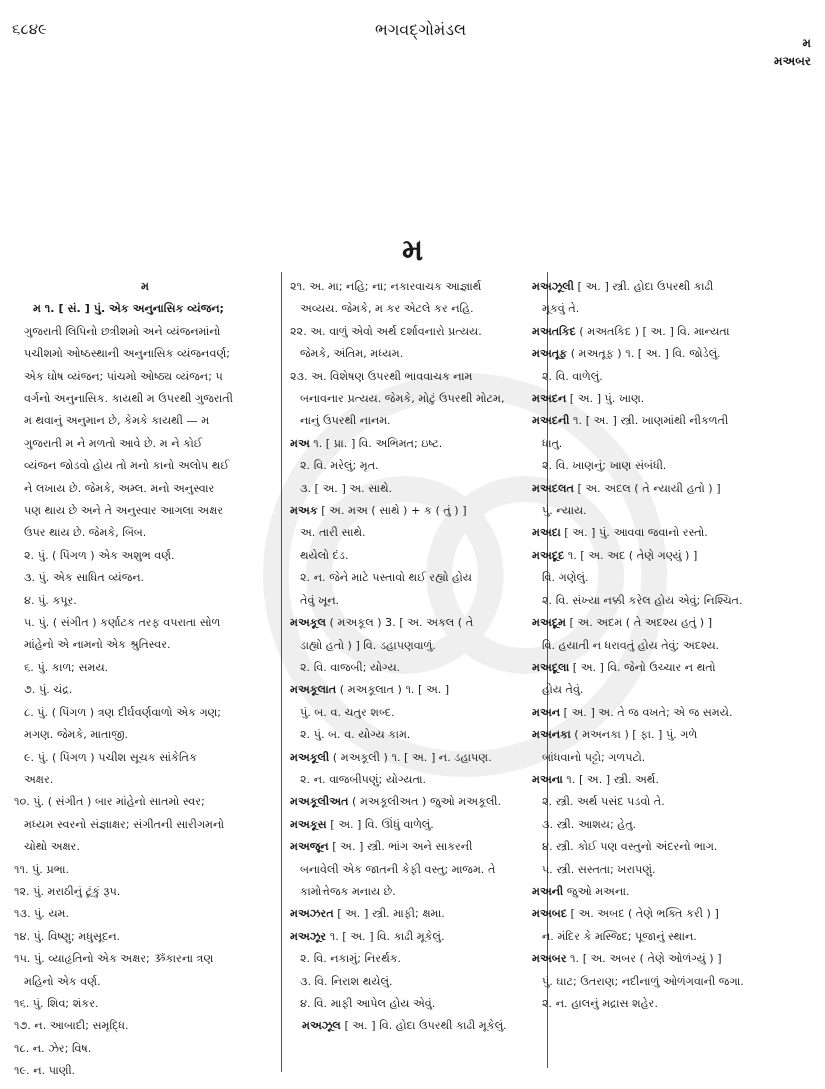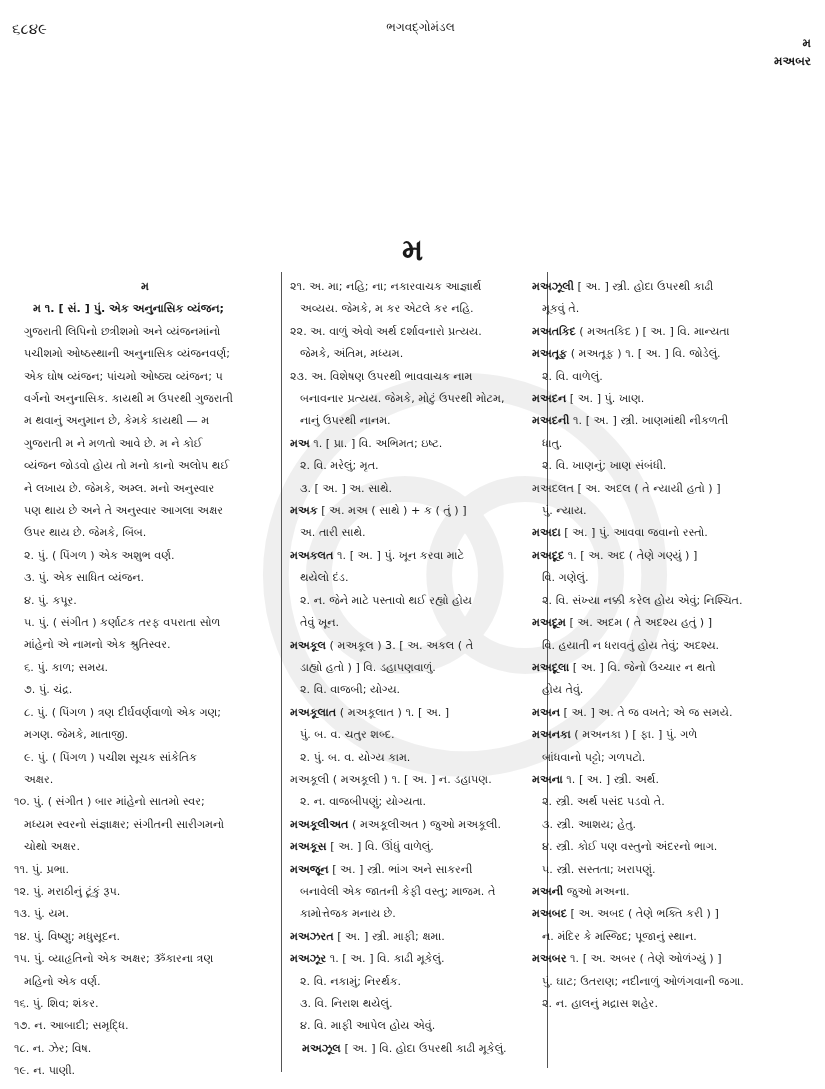--- a/index.html
+++ b/index.html
@@ -1,21 +1,21 @@
 <!DOCTYPE html>
 <html><head>
 <meta charset="utf-8">
 <style>
   html, body { margin: 0; padding: 0; background: #ffffff; }
   body {
     width: 825px; height: 1089px; position: relative; overflow: hidden;
     font-family: "DejaVu Sans", sans-serif; color: #1a1a1a;
   }
   .page-number { position: absolute; left: 12px; top: 20px; font-size: 15px; }
-  .running-title { position: absolute; left: 16px; right: 0; top: 20px; text-align: center; font-size: 12px; }
+  .running-title { position: absolute; left: 16px; right: 0; top: 20px; text-align: center; font-size: 16px; }
   .guide-letter { position: absolute; right: 14px; top: 36px; font-size: 12px; font-weight: bold; }
   .guide-word { position: absolute; right: 14px; top: 54px; font-size: 12px; font-weight: bold; }
 
   .section-heading { position: absolute; left: 0; right: 0; top: 232px; text-align: center; font-size: 30px; font-weight: bold; }
 
   .watermark {
     position: absolute; left: 250px; top: 360px; width: 430px; height: 430px;
     pointer-events: none; opacity: 0.06;
   }
 
@@ -101,31 +101,30 @@
           <div class="line">૨૨. અ. વાળું એવો અર્થ દર્શાવનારો પ્રત્યય.</div>
           <div class="line indent">જેમકે, અંતિમ, મધ્યમ.</div>
           <div class="line">૨૩. અ. વિશેષણ ઉપરથી ભાવવાચક નામ</div>
           <div class="line indent">બનાવનાર પ્રત્યય. જેમકે, મોટું ઉપરથી મોટમ,</div>
           <div class="line indent">નાનું ઉપરથી નાનમ.</div>
           <div class="line"><span style="font-weight: bold;">મઅ</span><span> ૧. [ પ્રા. ] વિ. અભિમત; ઇષ્ટ.</span></div>
           <div class="line indent">૨. વિ. મરેલું; મૃત.</div>
           <div class="line indent">૩. [ અ. ] અ. સાથે.</div>
           <div class="line"><span style="font-weight: bold;">મઅક</span><span> [ અ. મઅ ( સાથે ) + ક ( તું ) ]</span></div>
           <div class="line indent">અ. તારી સાથે.</div>
-          <div class="line"><span style="font-weight: bold;">મઅકલત</span><span> ૧. [ અ. ] પું. ખૂન કરવા માટે</span></div>
           <div class="line indent">થયેલો દંડ.</div>
           <div class="line indent">૨. ન. જેને માટે પસ્તાવો થઈ રહ્યો હોય</div>
           <div class="line indent">તેવું ખૂન.</div>
           <div class="line"><span style="font-weight: bold;">મઅકૂલ</span><span> ( મઅકૂલ ) 3. [ અ. અકલ ( તે</span></div>
           <div class="line indent">ડાહ્યો હતો ) ] વિ. ડહાપણવાળું.</div>
           <div class="line indent">૨. વિ. વાજબી; યોગ્ય.</div>
           <div class="line"><span style="font-weight: bold; margin-top: 12px;">મઅકૂલાત</span><span> ( મઅકૂલાત ) ૧. [ અ. ]</span></div>
           <div class="line indent">પું. બ. વ. ચતુર શબ્દ.</div>
           <div class="line indent">૨. પું. બ. વ. યોગ્ય કામ.</div>
-          <div class="line"><span style="font-weight: normal;">મઅકૂલી</span><span> ( મઅકૂલી ) ૧. [ અ. ] ન. ડહાપણ.</span></div>
+          <div class="line"><span style="font-weight: bold;">મઅકૂલી</span><span> ( મઅકૂલી ) ૧. [ અ. ] ન. ડહાપણ.</span></div>
           <div class="line indent">૨. ન. વાજબીપણું; યોગ્યતા.</div>
           <div class="line"><span style="font-weight: bold;">મઅકૂલીઅત</span><span> ( મઅકૂલીઅત ) જુઓ મઅકૂલી.</span></div>
           <div class="line"><span style="font-weight: bold;">મઅકૂસ</span><span> [ અ. ] વિ. ઊંધું વાળેલું.</span></div>
           <div class="line"><span style="font-weight: bold;">મઅજૂન</span><span> [ અ. ] સ્ત્રી. ભાંગ અને સાકરની</span></div>
           <div class="line indent">બનાવેલી એક જાતની કેફી વસ્તુ; માજમ. તે</div>
           <div class="line indent">કામોત્તેજક મનાય છે.</div>
           <div class="line"><span style="font-weight: bold;">મઅઝરત</span><span> [ અ. ] સ્ત્રી. માફી; ક્ષમા.</span></div>
           <div class="line"><span style="font-weight: bold;">મઅઝૂર</span><span> ૧. [ અ. ] વિ. કાઢી મૂકેલું.</span></div>
           <div class="line indent">૨. વિ. નકામું; નિરર્થક.</div>
           <div class="line indent">૩. વિ. નિરાશ થયેલું.</div>
@@ -137,21 +136,21 @@
       <div id="right-lines">
           <div class="line"><span style="font-weight: bold;">મઅઝૂલી</span><span> [ અ. ] સ્ત્રી. હોદા ઉપરથી કાઢી</span></div>
           <div class="line indent">મૂકવું તે.</div>
           <div class="line"><span style="font-weight: bold;">મઅતકિદ</span><span> ( મઅતકિદ ) [ અ. ] વિ. માન્યતા</span></div>
           <div class="line"><span style="font-weight: bold;">મઅતૂફ</span><span> ( મઅતૂફ ) ૧. [ અ. ] વિ. જોડેલું.</span></div>
           <div class="line indent">૨. વિ. વાળેલું.</div>
           <div class="line"><span style="font-weight: bold;">મઅદન</span><span> [ અ. ] પું. ખાણ.</span></div>
           <div class="line"><span style="font-weight: bold;">મઅદની</span><span> ૧. [ અ. ] સ્ત્રી. ખાણમાંથી નીકળતી</span></div>
           <div class="line indent">ધાતુ.</div>
           <div class="line indent">૨. વિ. ખાણનું; ખાણ સંબંધી.</div>
-          <div class="line"><span style="font-weight: normal;">મઅદલત</span><span> [ અ. અદલ ( તે ન્યાયી હતો ) ]</span></div>
+          <div class="line"><span style="font-weight: bold;">મઅદલત</span><span> [ અ. અદલ ( તે ન્યાયી હતો ) ]</span></div>
           <div class="line indent">પું. ન્યાય.</div>
           <div class="line"><span style="font-weight: bold;">મઅદા</span><span> [ અ. ] પું. આવવા જવાનો રસ્તો.</span></div>
           <div class="line"><span style="font-weight: bold;">મઅદૂદ</span><span> ૧. [ અ. અદ ( તેણે ગણ્યું ) ]</span></div>
           <div class="line indent">વિ. ગણેલું.</div>
           <div class="line indent">૨. વિ. સંખ્યા નક્કી કરેલ હોય એવું; નિશ્ચિત.</div>
           <div class="line"><span style="font-weight: bold;">મઅદૂમ</span><span> [ અ. અદમ ( તે અદશ્ય હતું ) ]</span></div>
           <div class="line indent">વિ. હયાતી ન ધરાવતું હોય તેવું; અદશ્ય.</div>
           <div class="line"><span style="font-weight: bold;">મઅદૂલા</span><span> [ અ. ] વિ. જેનો ઉચ્ચાર ન થતો</span></div>
           <div class="line indent">હોય તેવું.</div>
           <div class="line"><span style="font-weight: bold;">મઅન</span><span> [ અ. ] અ. તે જ વખતે; એ જ સમયે.</span></div>

